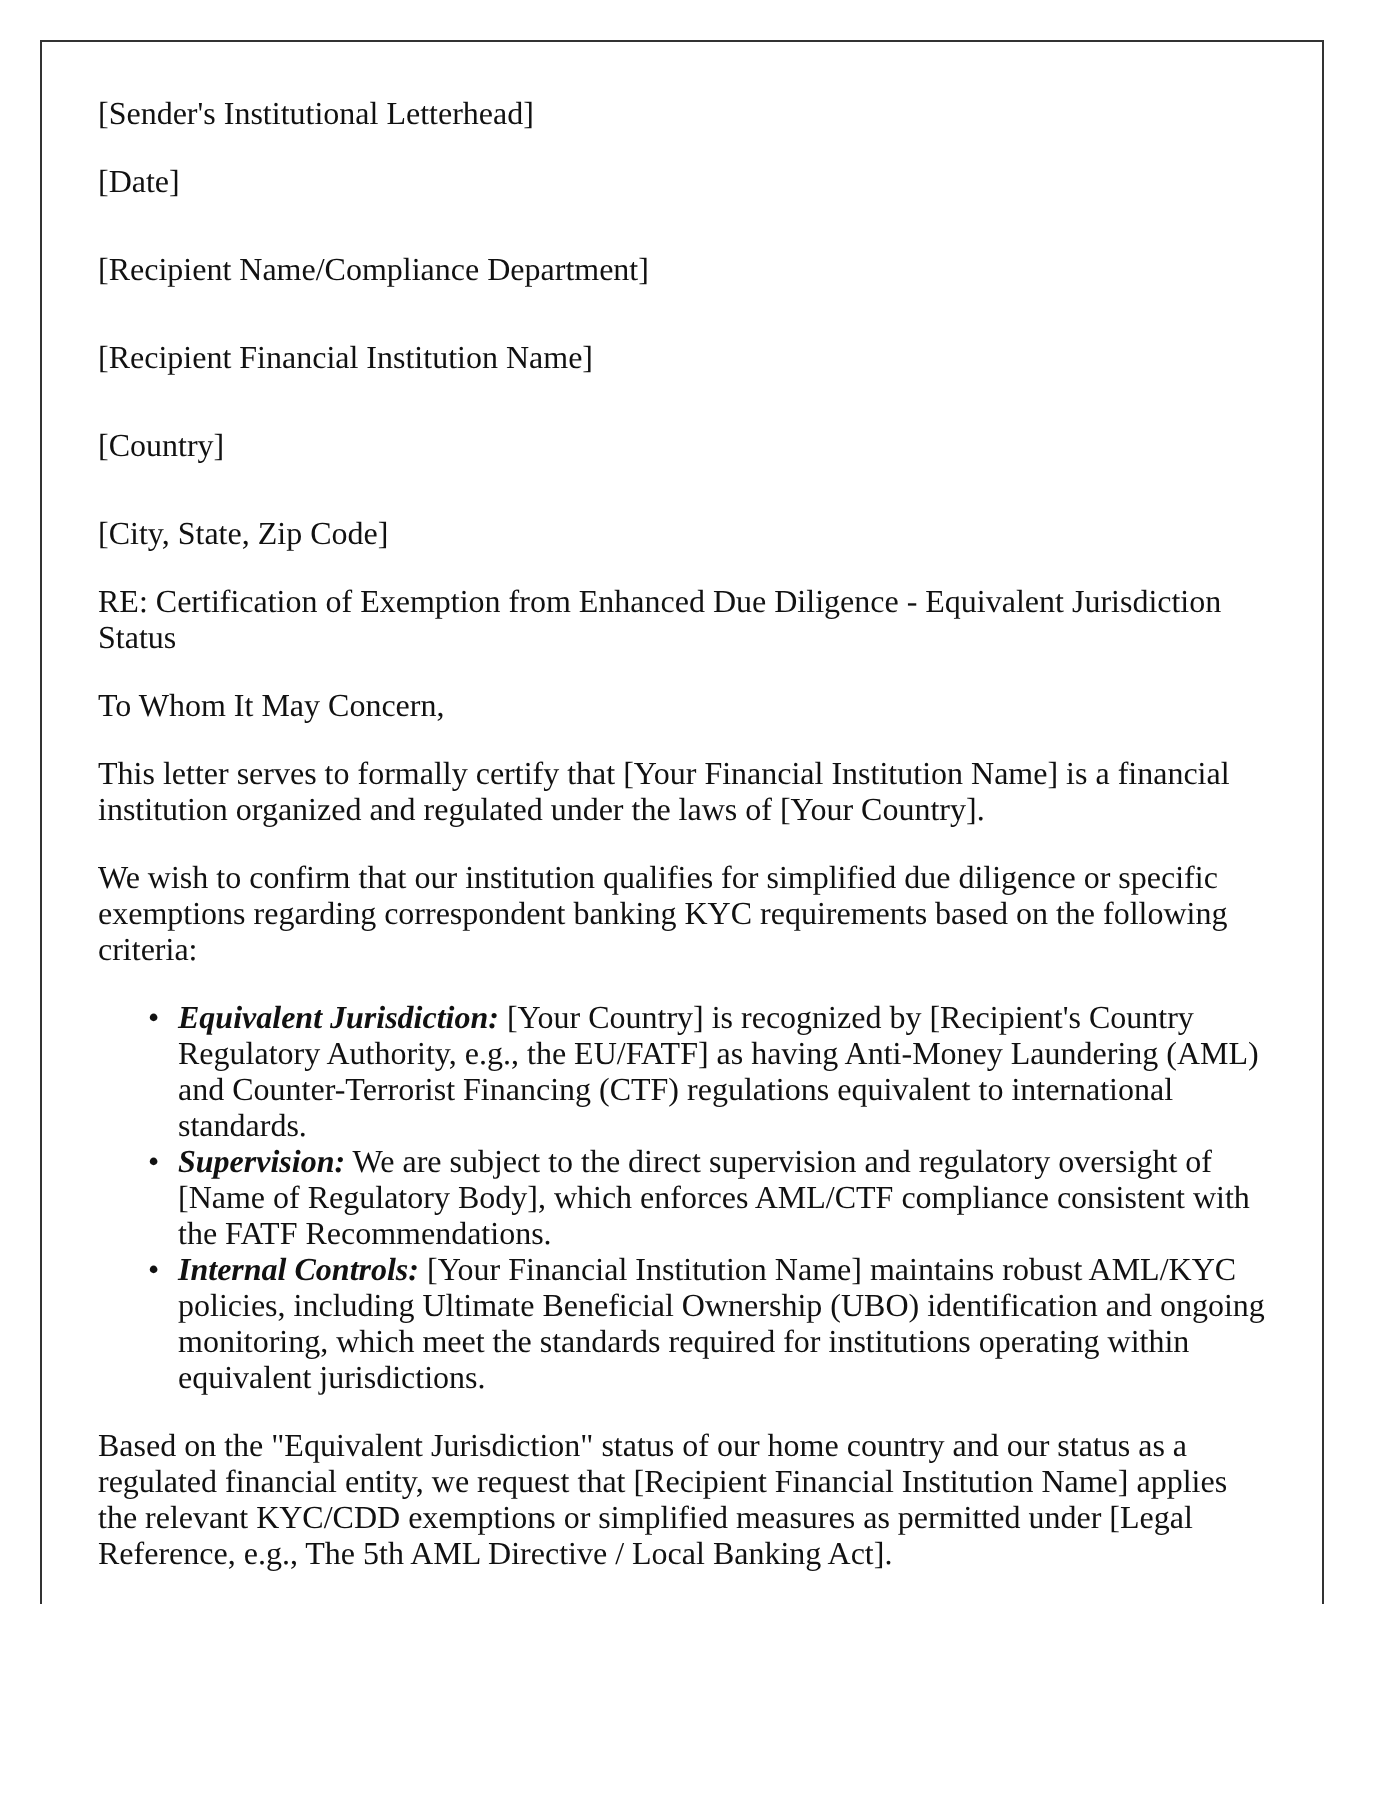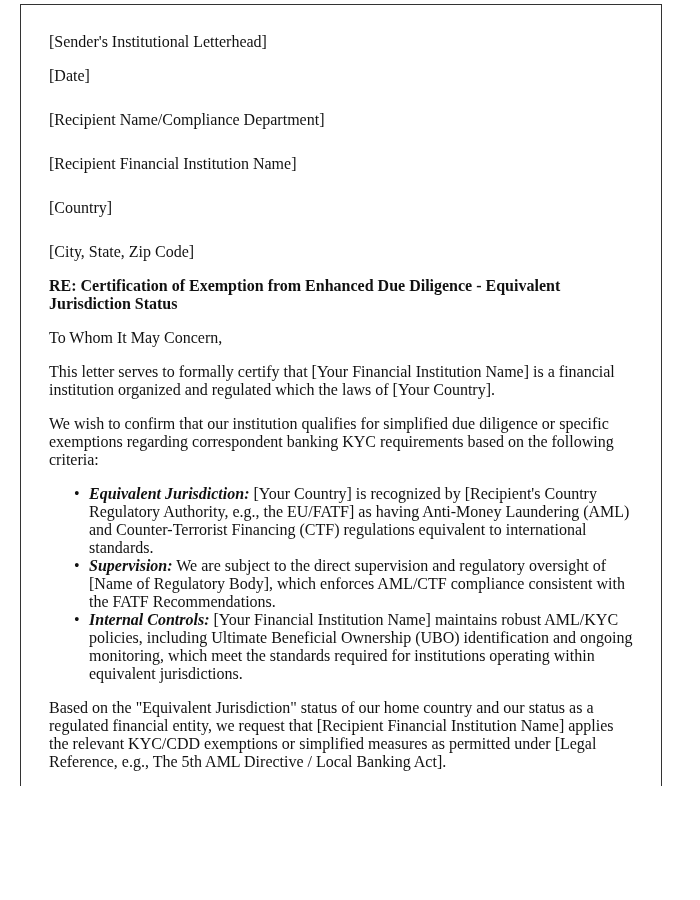--- a/index.html
+++ b/index.html
@@ -13,21 +13,21 @@
       position: relative;
       overflow: hidden;
       font-family: "Liberation Serif", "DejaVu Serif", serif;
       font-size: 16px;
       line-height: 18px;
       color: #111111;
     }
     .page-clip {
       position: absolute;
       left: 20px;
-      top: 4px;
+      top: 20px;
       width: 642px;
       height: 782px;
       overflow: hidden;
     }
     .letter {
       box-sizing: border-box;
       width: 642px;
       border: 1px solid #333333;
       padding: 21px 28px 28px 28px;
       background: #ffffff;
@@ -37,21 +37,21 @@
       margin: 16px 0;
     }
     .letter p:first-child {
       margin-top: 7px;
     }
     .addr-line {
       display: block;
       margin-top: 26px;
     }
     .subject {
-      font-weight: bold;
+      font-weight: normal;
     }
     ul.criteria {
       margin: 16px 0;
       padding-left: 40px;
       list-style: none;
     }
     ul.criteria li {
       position: relative;
     }
     ul.criteria li .bullet {
@@ -78,21 +78,21 @@
       <span class="addr-line">[Recipient Name/Compliance Department]</span>
       <span class="addr-line">[Recipient Financial Institution Name]</span>
       <span class="addr-line">[Country]</span>
       <span class="addr-line">[City, State, Zip Code]</span>
     </p>
 
     <p class="subject">RE: Certification of Exemption from Enhanced Due Diligence - Equivalent Jurisdiction Status</p>
 
     <p>To Whom It May Concern,</p>
 
-    <p>This letter serves to formally certify that [Your Financial Institution Name] is a financial institution organized and regulated which the laws of [Your Country].</p>
+    <p>This letter serves to formally certify that [Your Financial Institution Name] is a financial institution organized and regulated under the laws of [Your Country].</p>
 
     <p>We wish to confirm that our institution qualifies for simplified due diligence or specific exemptions regarding correspondent banking KYC requirements based on the following criteria:</p>
 
     <ul class="criteria">
       <li>
         <span class="bullet">•</span>
         <span class="term">Equivalent Jurisdiction:</span><span> [Your Country] is recognized by [Recipient's Country Regulatory Authority, e.g., the EU/FATF] as having Anti-Money Laundering (AML) and Counter-Terrorist Financing (CTF) regulations equivalent to international standards.</span>
       </li>
       <li>
         <span class="bullet">•</span>

